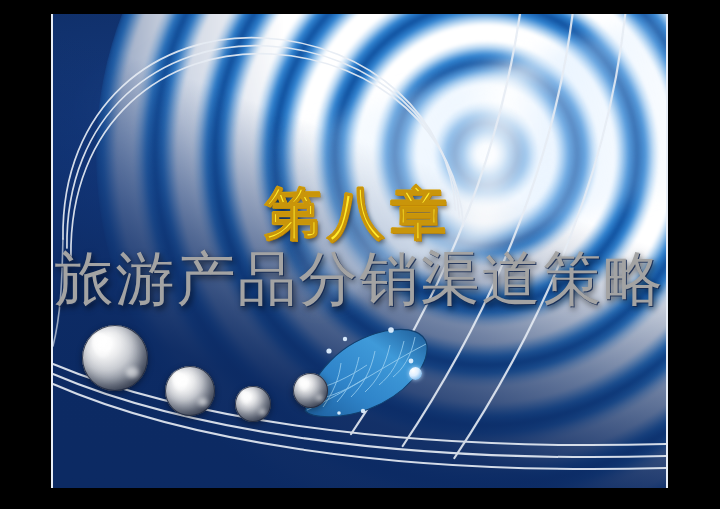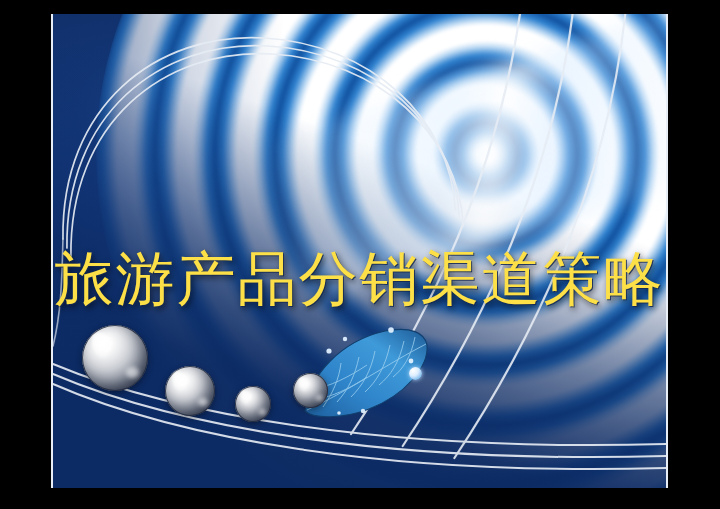--- a/index.html
+++ b/index.html
@@ -181,21 +181,21 @@
   #title-sub {
     position: absolute;
     left: 0;
     right: 0;
     top: 234px;
     text-align: center;
     font-size: 59px;
     line-height: 1.08;
     font-weight: 400;
     letter-spacing: 2px;
-    color: #fde047;
+    color: #a3a3a3;
     text-shadow:
       1px 1px 0 rgba(20,40,80,.85),
       2px 3px 6px rgba(0,0,0,.60);
     white-space: nowrap;
   }
 </style>
 </head>
 <body>
 
 <div id="stage">
@@ -261,16 +261,17 @@
         </g>
       </svg>
       <div class="dew" style="left:116px; top:44px; width:13px; height:13px;"></div>
     </div>
 
     <div class="pearl" style="left:29px;  top:311px; width:66px; height:66px;"></div>
     <div class="pearl" style="left:112px; top:352px; width:50px; height:50px;"></div>
     <div class="pearl" style="left:182px; top:372px; width:36px; height:36px;"></div>
     <div class="pearl" style="left:240px; top:359px; width:35px; height:35px;"></div>
 
+    <div id="title-main">第八章</div>
     <div id="title-sub">旅游产品分销渠道策略</div>
 
   </div>
 </div>
 
 </body></html>

